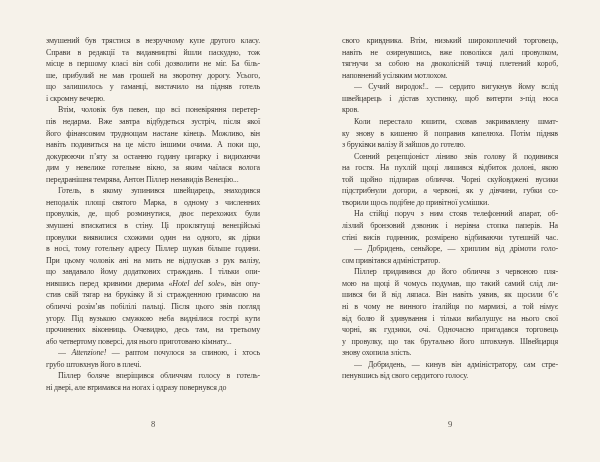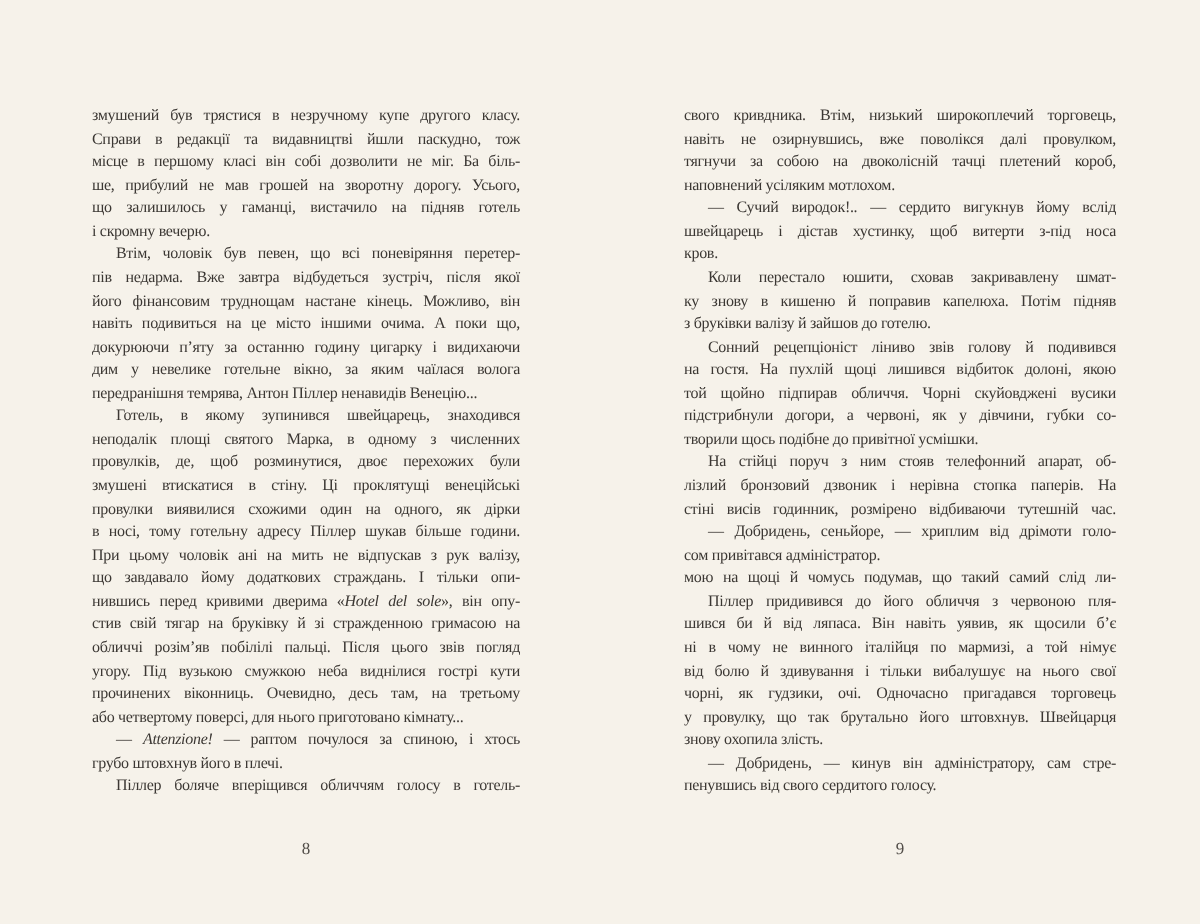--- a/index.html
+++ b/index.html
@@ -19,21 +19,21 @@
   }
   .page {
     position: absolute;
     top: 0;
     height: 462px;
   }
   .page-left  { left: 46px;  width: 214px; }
   .page-right { left: 342px; width: 216px; }
   .page-text {
     position: absolute;
-    top: 52px;
+    top: 35px;
     left: 0;
     right: 0;
     color: #3b3733;
     font-size: 8px;
     line-height: 11.57px;
     letter-spacing: -0.15px;
   }
   .para { margin: 0; }
   .line {
     text-align: justify;
@@ -91,20 +91,21 @@
           <div class="line">угору. Під вузькою смужкою неба виднілися гострі кути</div>
           <div class="line">прочинених віконниць. Очевидно, десь там, на третьому</div>
           <div class="line lastline">або четвертому поверсі, для нього приготовано кімнату...</div>
         </div>
         <div class="para">
           <div class="line pindent">— <i>Attenzione!</i> — раптом почулося за спиною, і хтось</div>
           <div class="line lastline">грубо штовхнув його в плечі.</div>
         </div>
         <div class="para">
           <div class="line pindent">Піллер боляче вперіщився обличчям голосу в готель-</div>
+          <div class="line lastline">ні двері, але втримався на ногах і одразу повернувся до</div>
         </div>
       </div>
     <div class="page-number" style="color: rgb(81, 77, 72);">8</div>
   </section>
   <section class="page page-right">
     <div class="page-text" style="color: rgb(59, 55, 51);">
         <div class="para">
           <div class="line">свого кривдника. Втім, низький широкоплечий торговець,</div>
           <div class="line">навіть не озирнувшись, вже поволікся далі провулком,</div>
           <div class="line">тягнучи за собою на двоколісній тачці плетений короб,</div>
@@ -130,22 +131,22 @@
         <div class="para">
           <div class="line pindent">На стійці поруч з ним стояв телефонний апарат, об-</div>
           <div class="line">лізлий бронзовий дзвоник і нерівна стопка паперів. На</div>
           <div class="line">стіні висів годинник, розмірено відбиваючи тутешній час.</div>
         </div>
         <div class="para">
           <div class="line pindent">— Добридень, сеньйоре, — хриплим від дрімоти голо-</div>
           <div class="line lastline">сом привітався адміністратор.</div>
         </div>
         <div class="para">
+          <div class="line pindent">Піллер придивився до його обличчя з червоною пля-</div>
           <div class="line">мою на щоці й чомусь подумав, що такий самий слід ли-</div>
-          <div class="line pindent">Піллер придивився до його обличчя з червоною пля-</div>
           <div class="line">шився би й від ляпаса. Він навіть уявив, як щосили б’є</div>
           <div class="line">ні в чому не винного італійця по мармизі, а той німує</div>
           <div class="line">від болю й здивування і тільки вибалушує на нього свої</div>
           <div class="line">чорні, як гудзики, очі. Одночасно пригадався торговець</div>
           <div class="line">у провулку, що так брутально його штовхнув. Швейцарця</div>
           <div class="line lastline">знову охопила злість.</div>
         </div>
         <div class="para">
           <div class="line pindent">— Добридень, — кинув він адміністратору, сам стре-</div>
           <div class="line lastline">пенувшись від свого сердитого голосу.</div>

